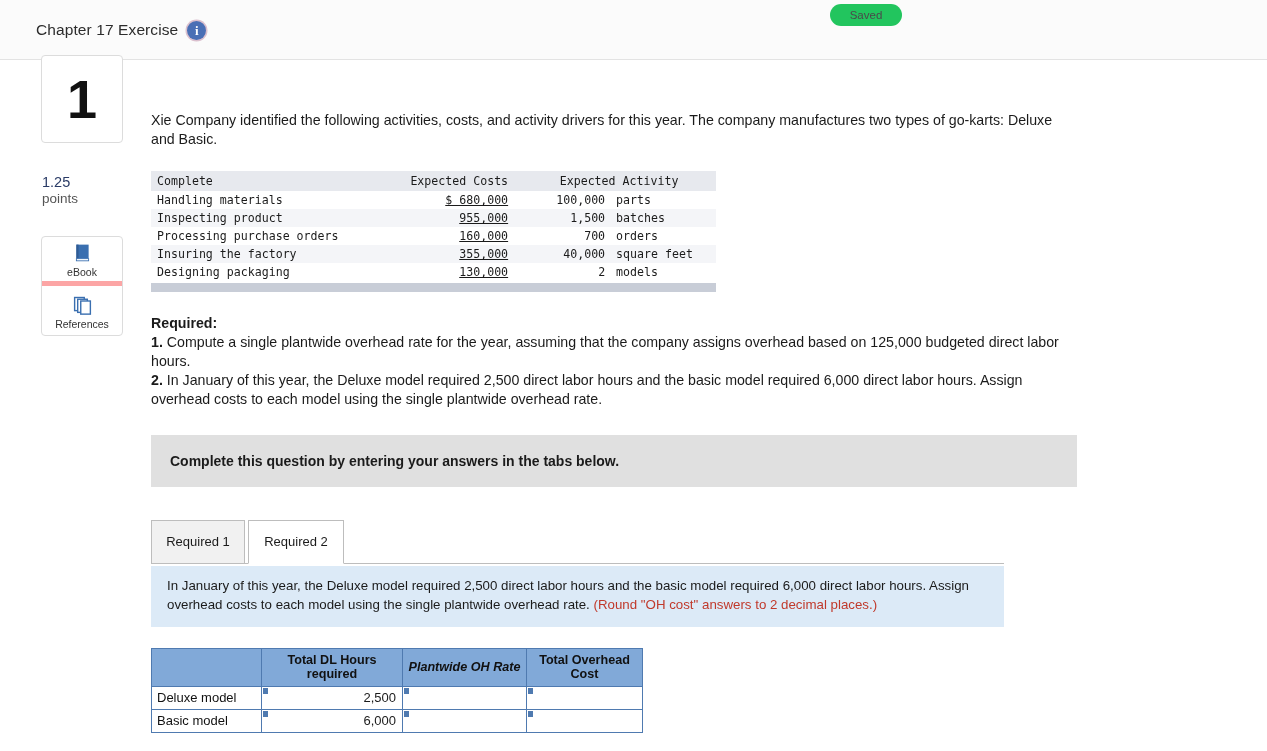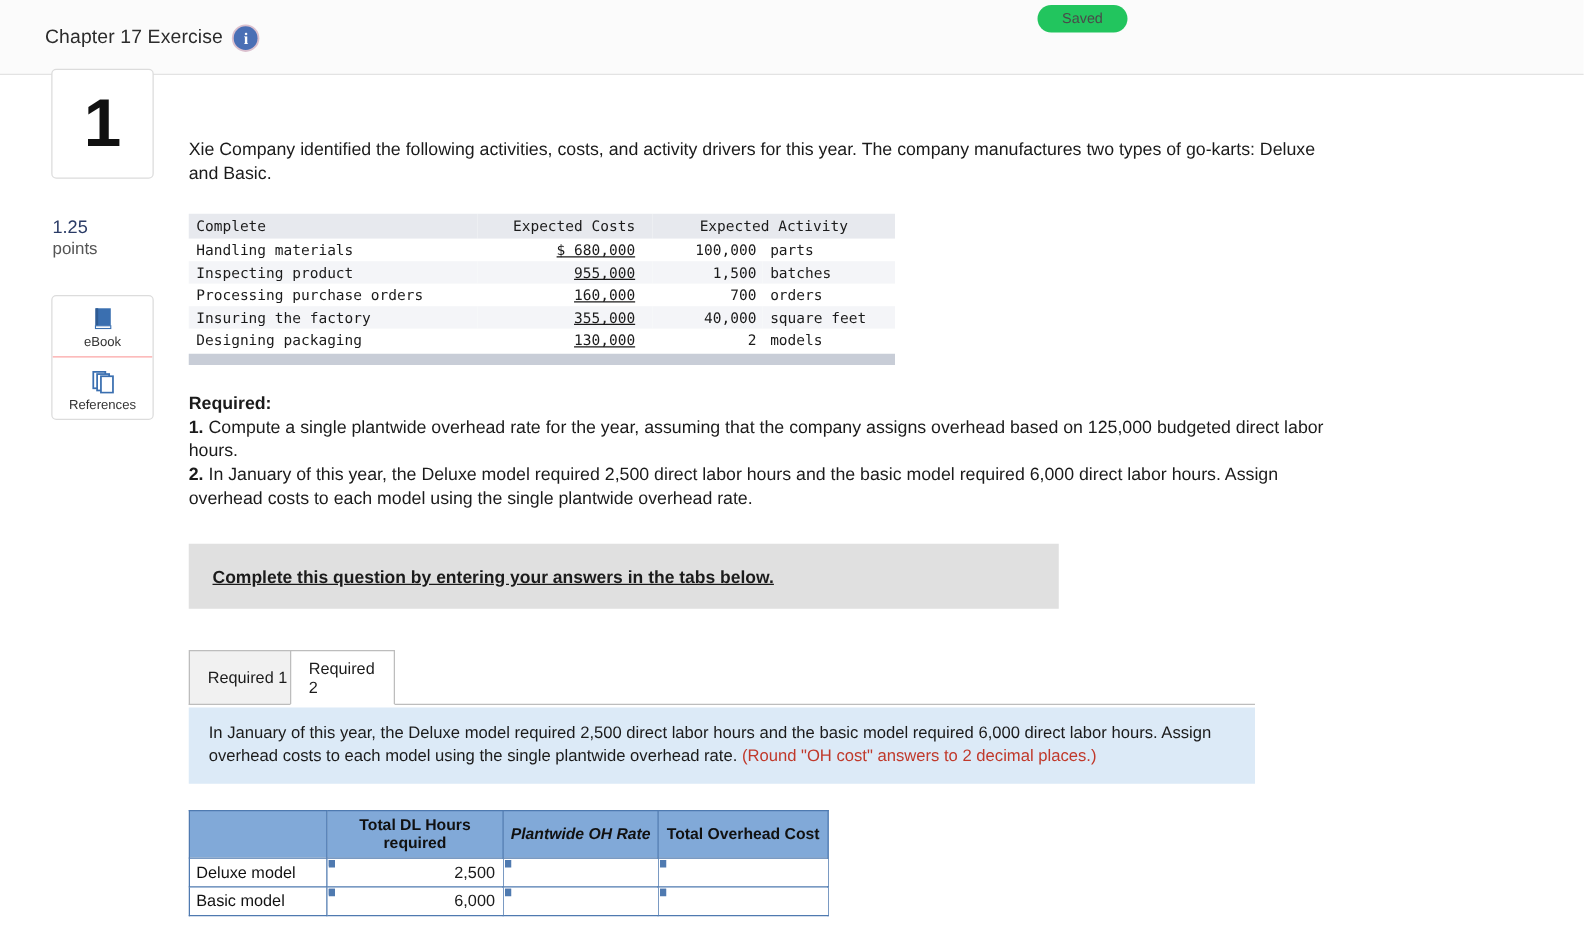--- a/index.html
+++ b/index.html
@@ -98,21 +98,21 @@
   .tools {
     margin-top: 28px;
     width: 82px;
     border: 1px solid #dcdcdc;
     border-radius: 4px;
     background: #fff;
     overflow: hidden;
   }
   .tool {
     height: 49px;
-    border-bottom: 1px solid #fca5a5;
+    border-bottom: 5px solid #fca5a5;
     display: flex;
     flex-direction: column;
     align-items: center;
     justify-content: center;
     cursor: pointer;
     padding-top: 2px;
   }
   .tool:last-child { border-bottom: none; }
   .tool-label { font-size: 10.5px; color: #333; margin-top: 3px; }
   .tool svg { display: block; }
@@ -171,30 +171,29 @@
     margin-top: 22px;
     width: 930px;
     font-size: 14.2px;
     line-height: 1.33;
   }
   .required b { font-weight: bold; }
 
   
   .banner {
     margin-top: 26px;
-    width: 696px;
+    width: 926px;
     height: 52px;
     background: #e0e0e0;
     display: flex;
     align-items: center;
     padding-left: 19px;
     font-size: 14px;
     font-weight: bold;
     color: #1b1b1b;
-    text-decoration: underline;
   }
 
   
   .tabs {
     margin-top: 33px;
     width: 853px;
     position: relative;
     height: 45px;
   }
   .tab {
@@ -204,21 +203,21 @@
     border: 1px solid #bdbdbd;
     display: flex;
     align-items: center;
     justify-content: center;
     font-size: 13px;
     color: #1b1b1b;
     cursor: pointer;
     padding: 0 14px;
   }
   .tab.inactive { background: #f1f1f1; left: 0; width: 94px; }
-  .tab.active   { background: #ffffff; left: 81px; width: 84px; border-bottom-color: #ffffff; z-index: 2; }
+  .tab.active   { background: #ffffff; left: 97px; width: 96px; border-bottom-color: #ffffff; z-index: 2; }
   .tabs-rule {
     position: absolute;
     left: 0; top: 43px;
     width: 853px;
     height: 1px;
     background: #bdbdbd;
   }
 
   
   .bluepanel {
@@ -246,21 +245,21 @@
     font-weight: bold;
     font-size: 12.6px;
     text-align: center;
     height: 38px;
     line-height: 1.12;
     padding: 2px 4px;
   }
   .ans th.corner { width: 110px; }
   .ans th.c1 { width: 141px; }
   .ans th.c2 { width: 124px; font-style: italic; }
-  .ans th.c3 { width: 136px; }
+  .ans th.c3 { width: 116px; }
   .ans td {
     border: 1px solid #4f7ab0;
     height: 23px;
     background: #ffffff;
     padding: 0 5px;
   }
   .ans td.rowhdr { text-align: left; font-size: 13px; color: #111; }
   .ans td.cell {
     position: relative;
     text-align: right;

